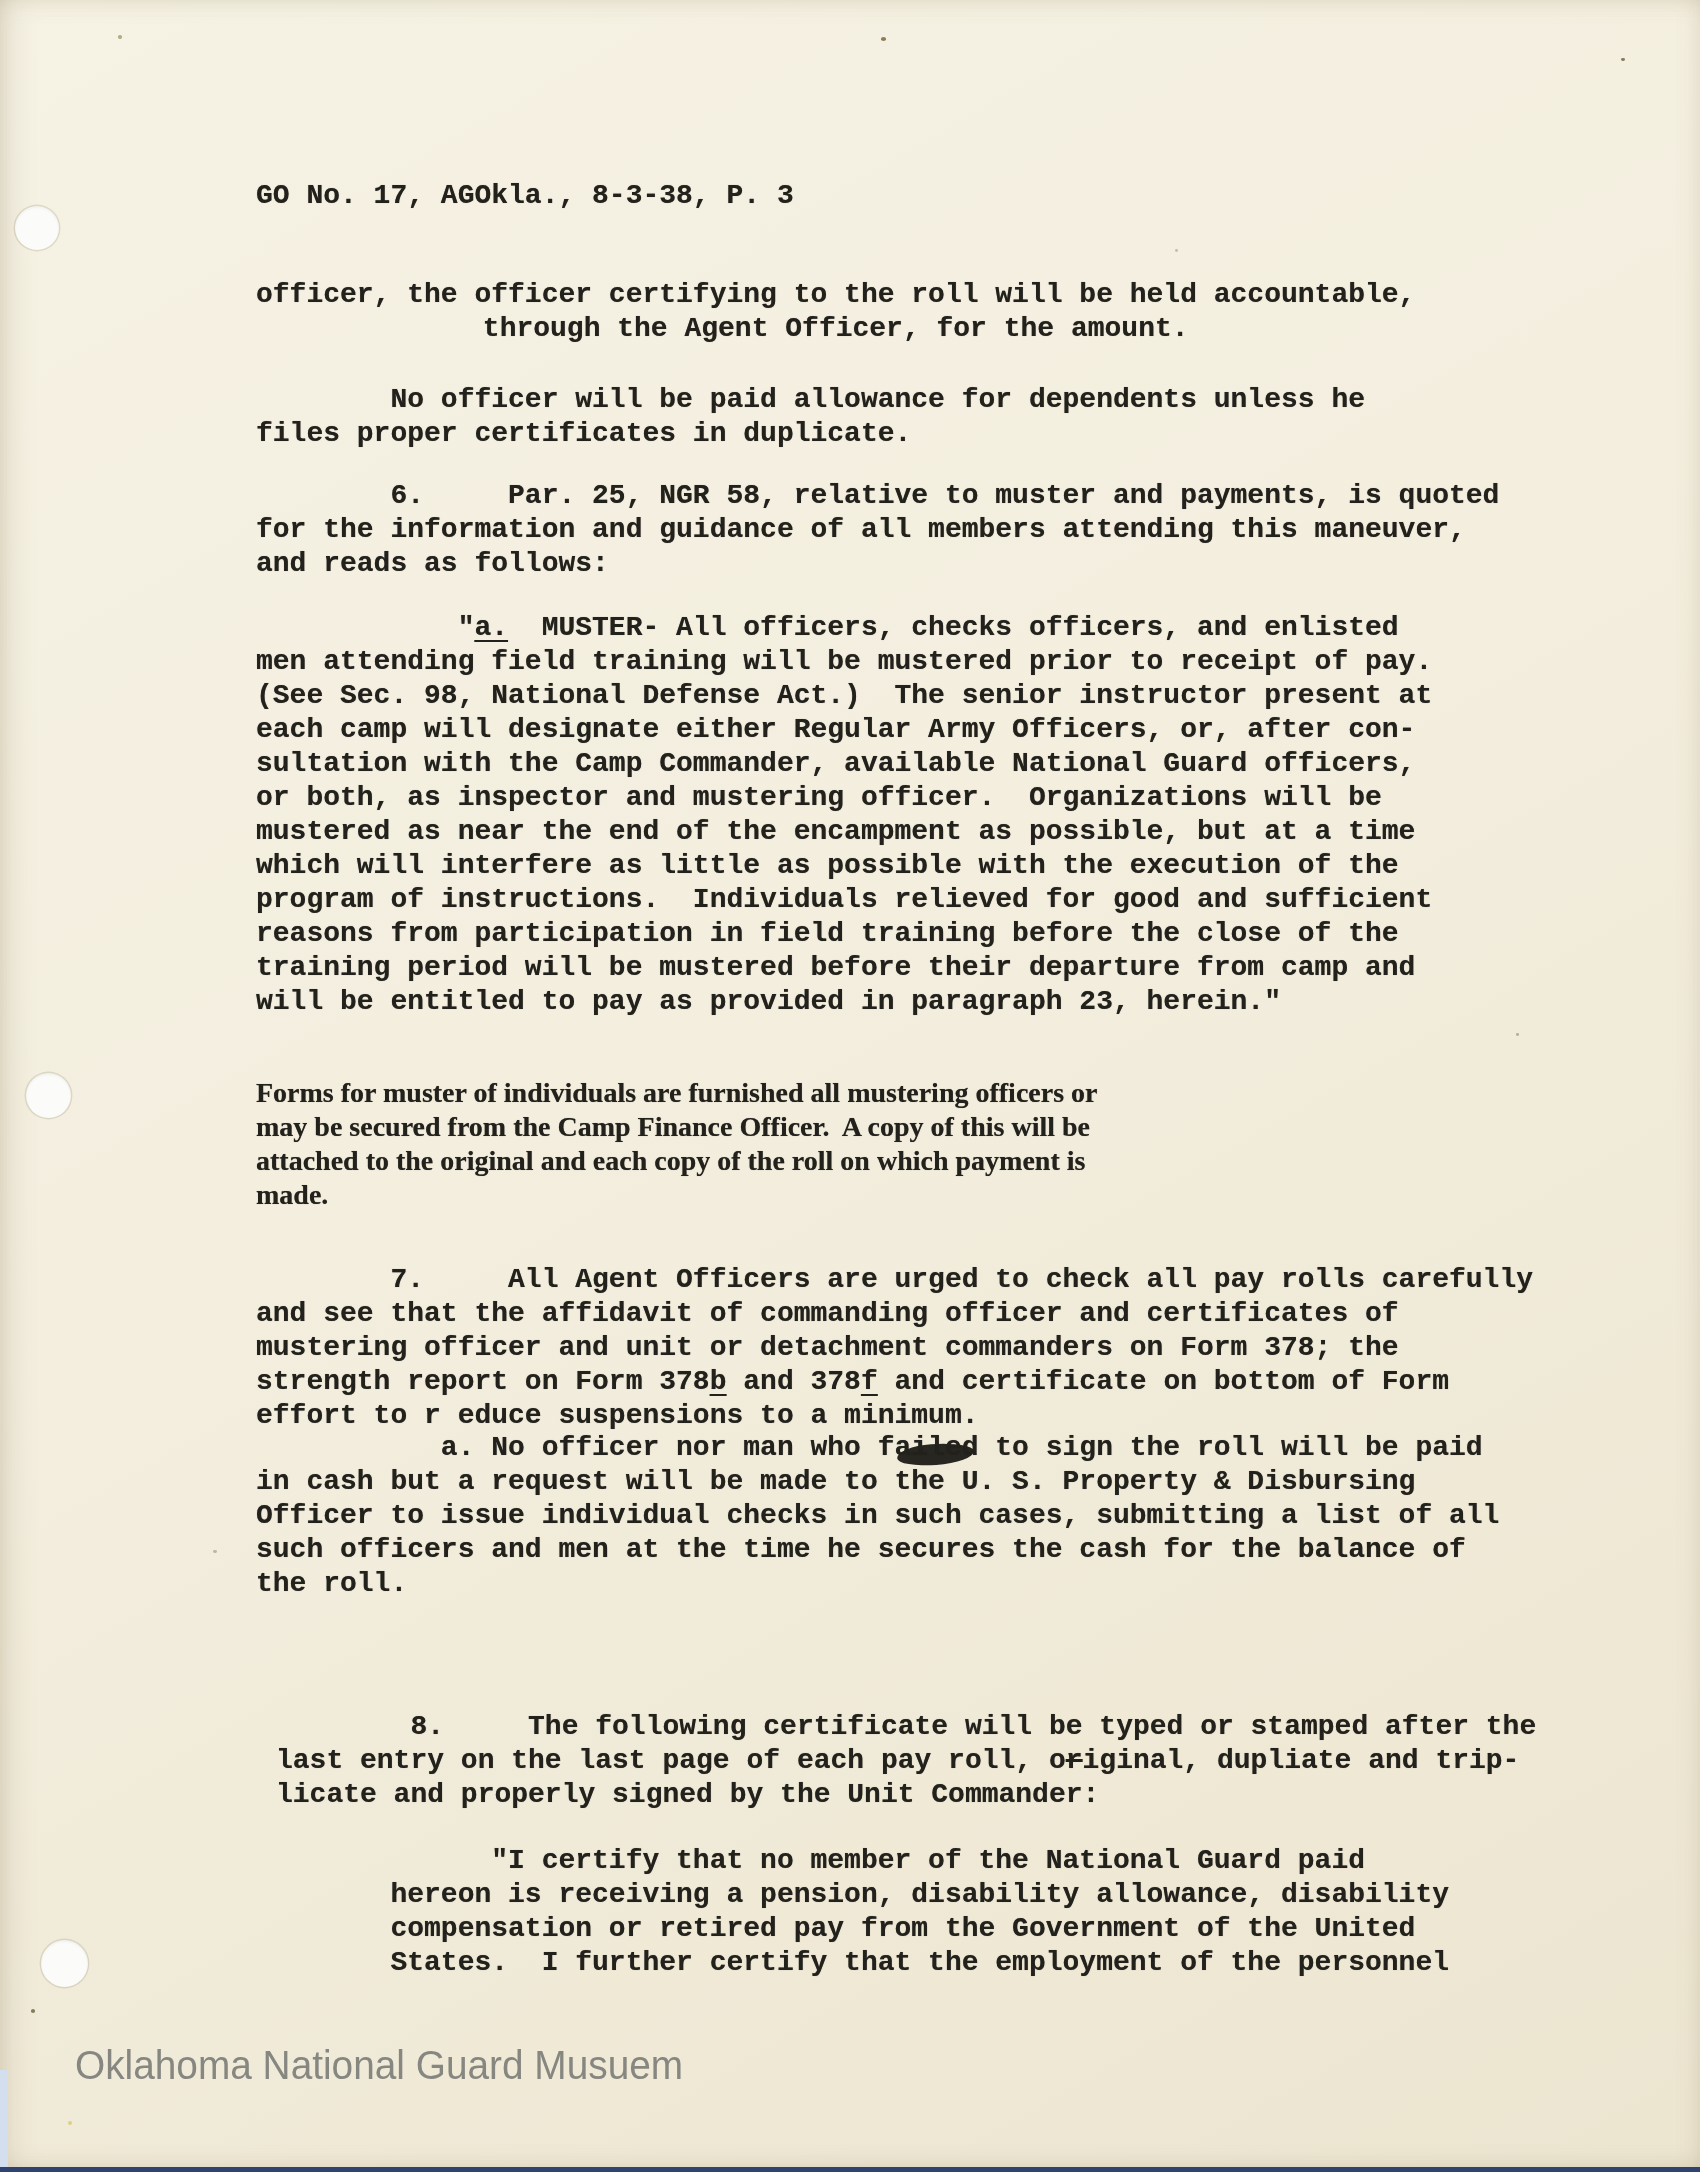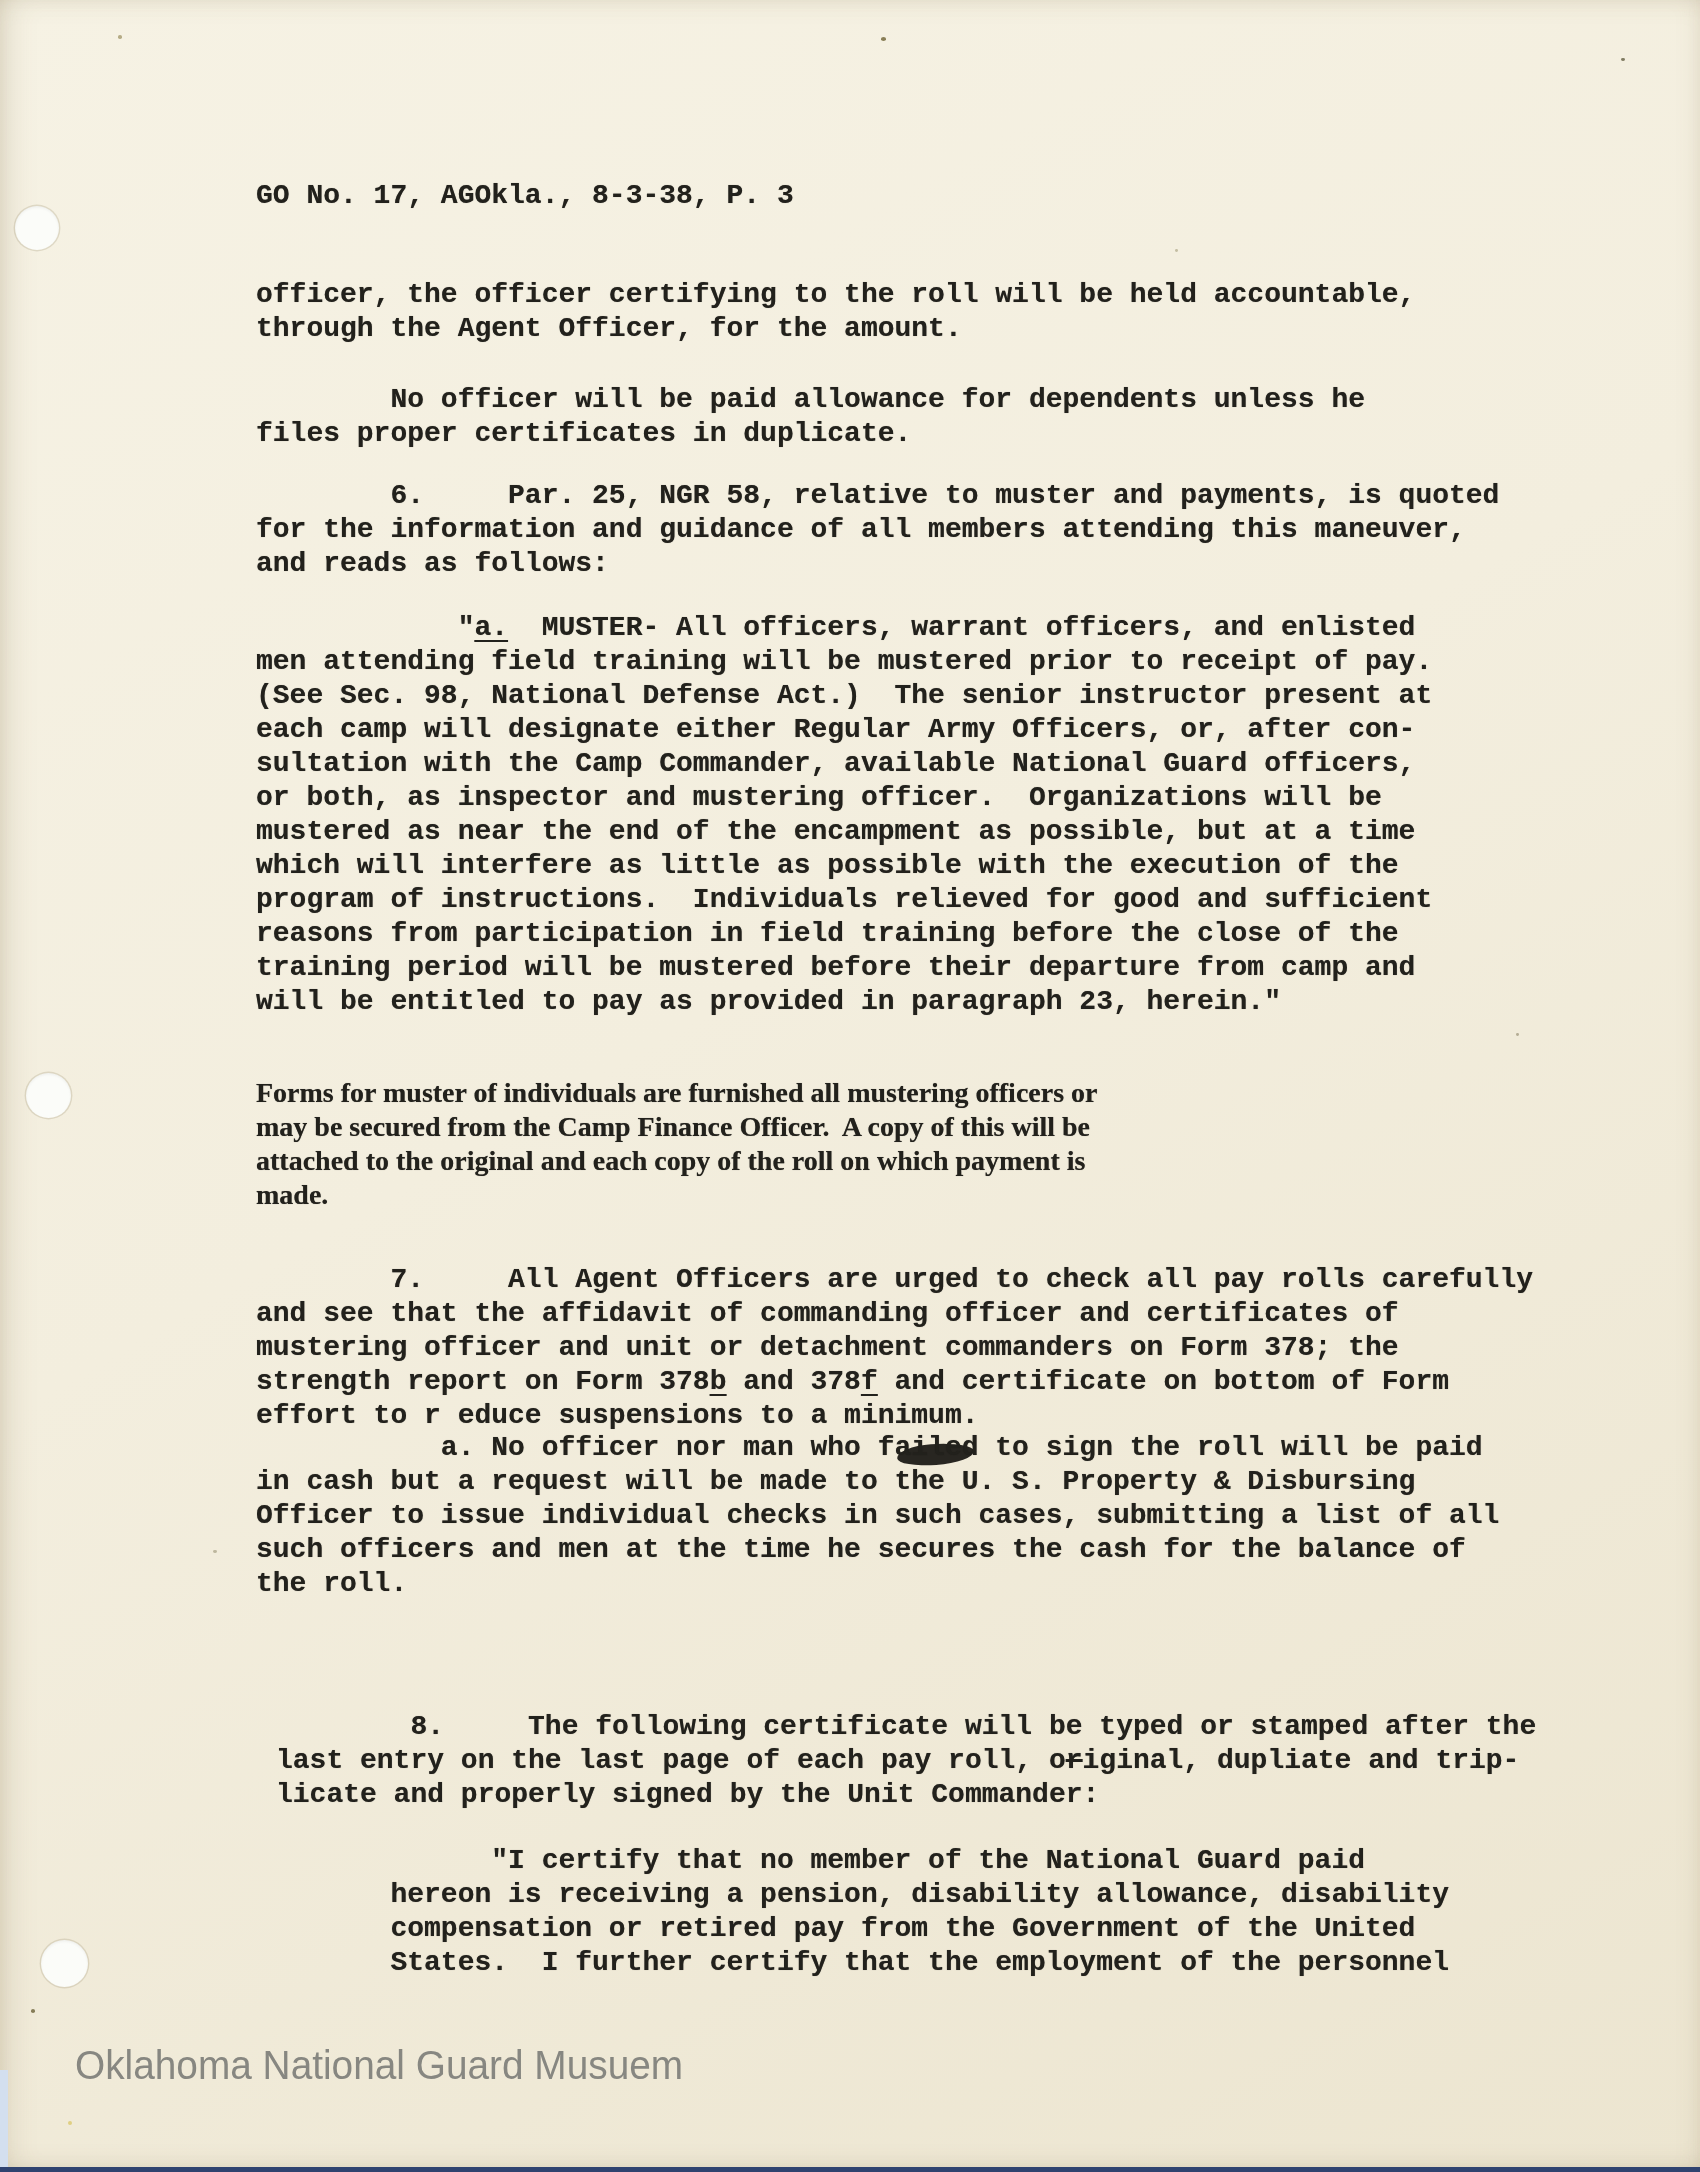--- a/index.html
+++ b/index.html
@@ -60,38 +60,38 @@
   <div class="speck" id="speck-4"></div>
   <div class="speck" id="speck-5"></div>
   <div class="speck" id="speck-6"></div>
   <div class="speck" id="speck-7"></div>
   <div class="speck" id="speck-8"></div>
 
   <div class="para" style="top:179px;">
     <div class="line">GO No. 17, AGOkla., 8-3-38, P. 3</div>
   </div>
 
-  <div class="para" style="top:278px;">
+  <div class="para" style="top:278px;text-align:center;">
     <div class="line">officer, the officer certifying to the roll will be held accountable,</div>
     <div class="line">through the Agent Officer, for the amount.</div>
   </div>
 
   <div class="para" style="top:383px;">
     <div class="line">        No officer will be paid allowance for dependents unless he</div>
     <div class="line">files proper certificates in duplicate.</div>
   </div>
 
   <div class="para" style="top:479px;">
     <div class="line">        6.     Par. 25, NGR 58, relative to muster and payments, is quoted</div>
     <div class="line">for the information and guidance of all members attending this maneuver,</div>
     <div class="line">and reads as follows:</div>
   </div>
 
   <div class="para" style="top:611px;">
-    <div class="line"><span>            "</span><span class="u">a.</span><span>  MUSTER- All officers, warrant officers, and enlisted</span></div>
+    <div class="line"><span>            "</span><span class="u">a.</span><span>  MUSTER- All officers, checks officers, and enlisted</span></div>
     <div class="line">men attending field training will be mustered prior to receipt of pay.</div>
     <div class="line">(See Sec. 98, National Defense Act.)  The senior instructor present at</div>
     <div class="line">each camp will designate either Regular Army Officers, or, after con-</div>
     <div class="line">sultation with the Camp Commander, available National Guard officers,</div>
     <div class="line">or both, as inspector and mustering officer.  Organizations will be</div>
     <div class="line">mustered as near the end of the encampment as possible, but at a time</div>
     <div class="line">which will interfere as little as possible with the execution of the</div>
     <div class="line">program of instructions.  Individuals relieved for good and sufficient</div>
     <div class="line">reasons from participation in field training before the close of the</div>
     <div class="line">training period will be mustered before their departure from camp and</div>

